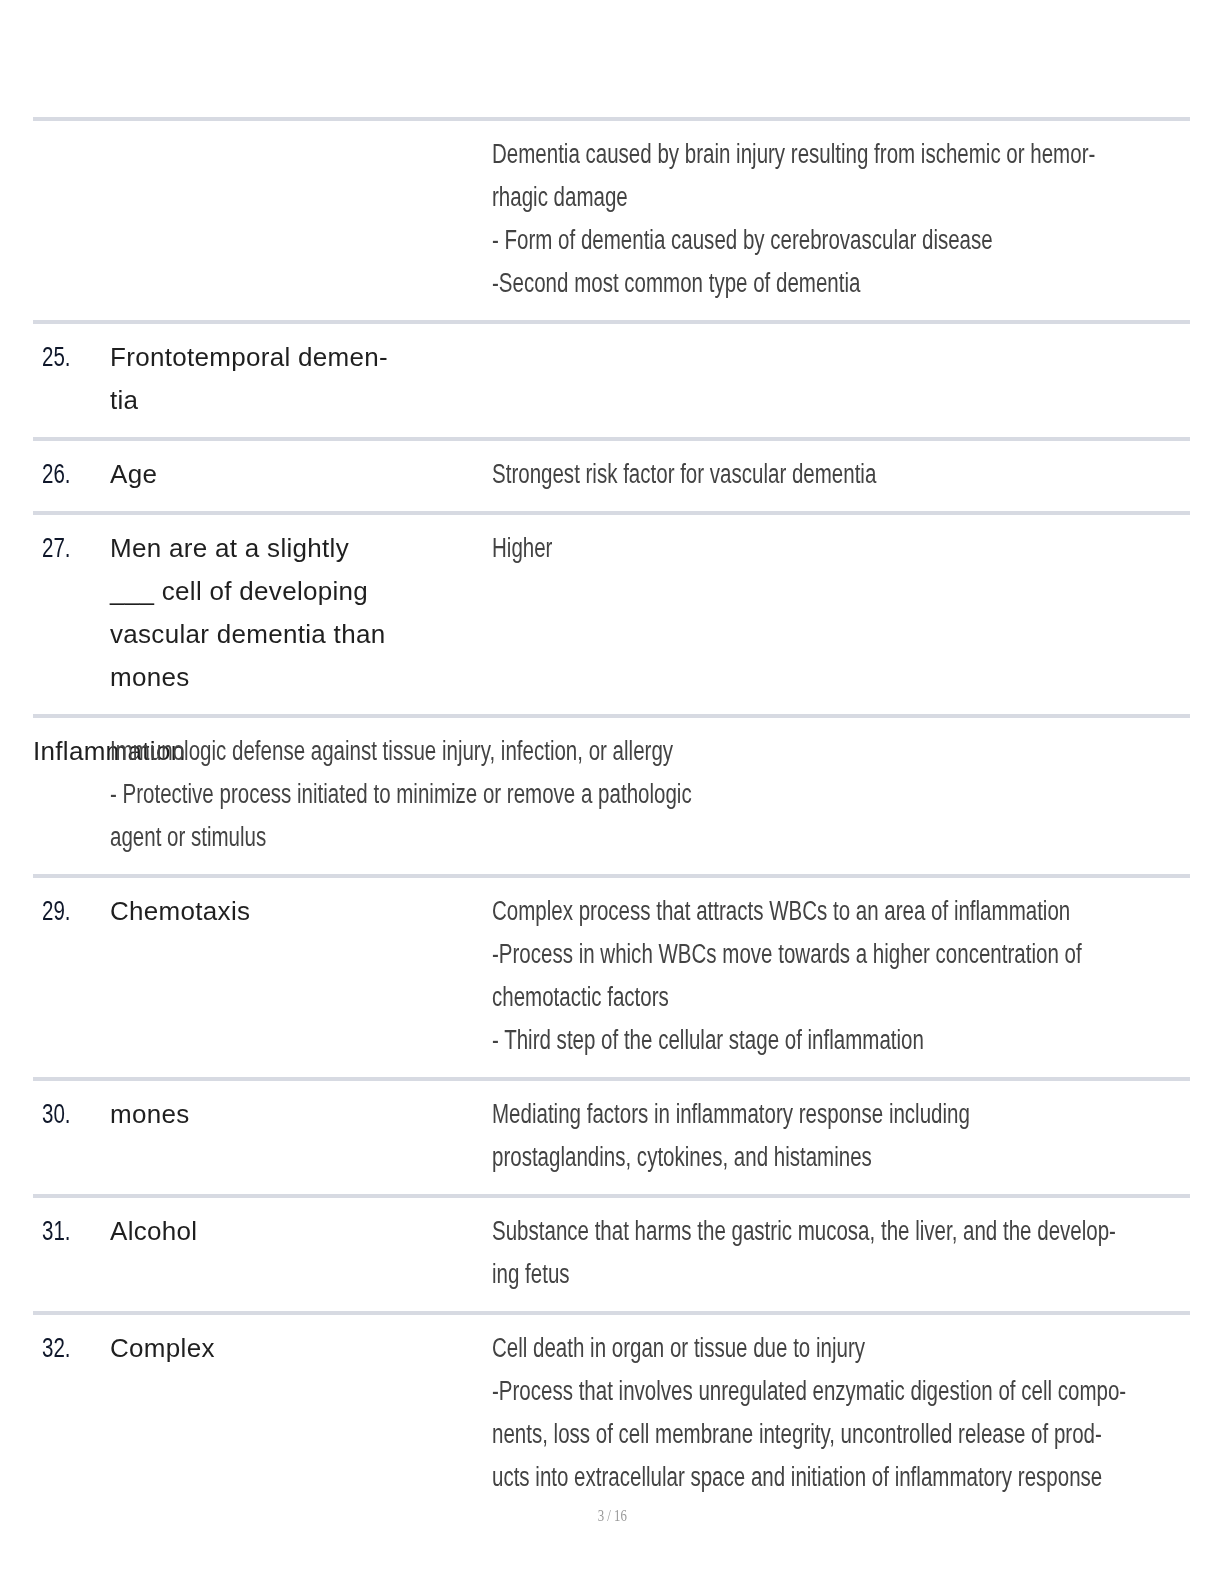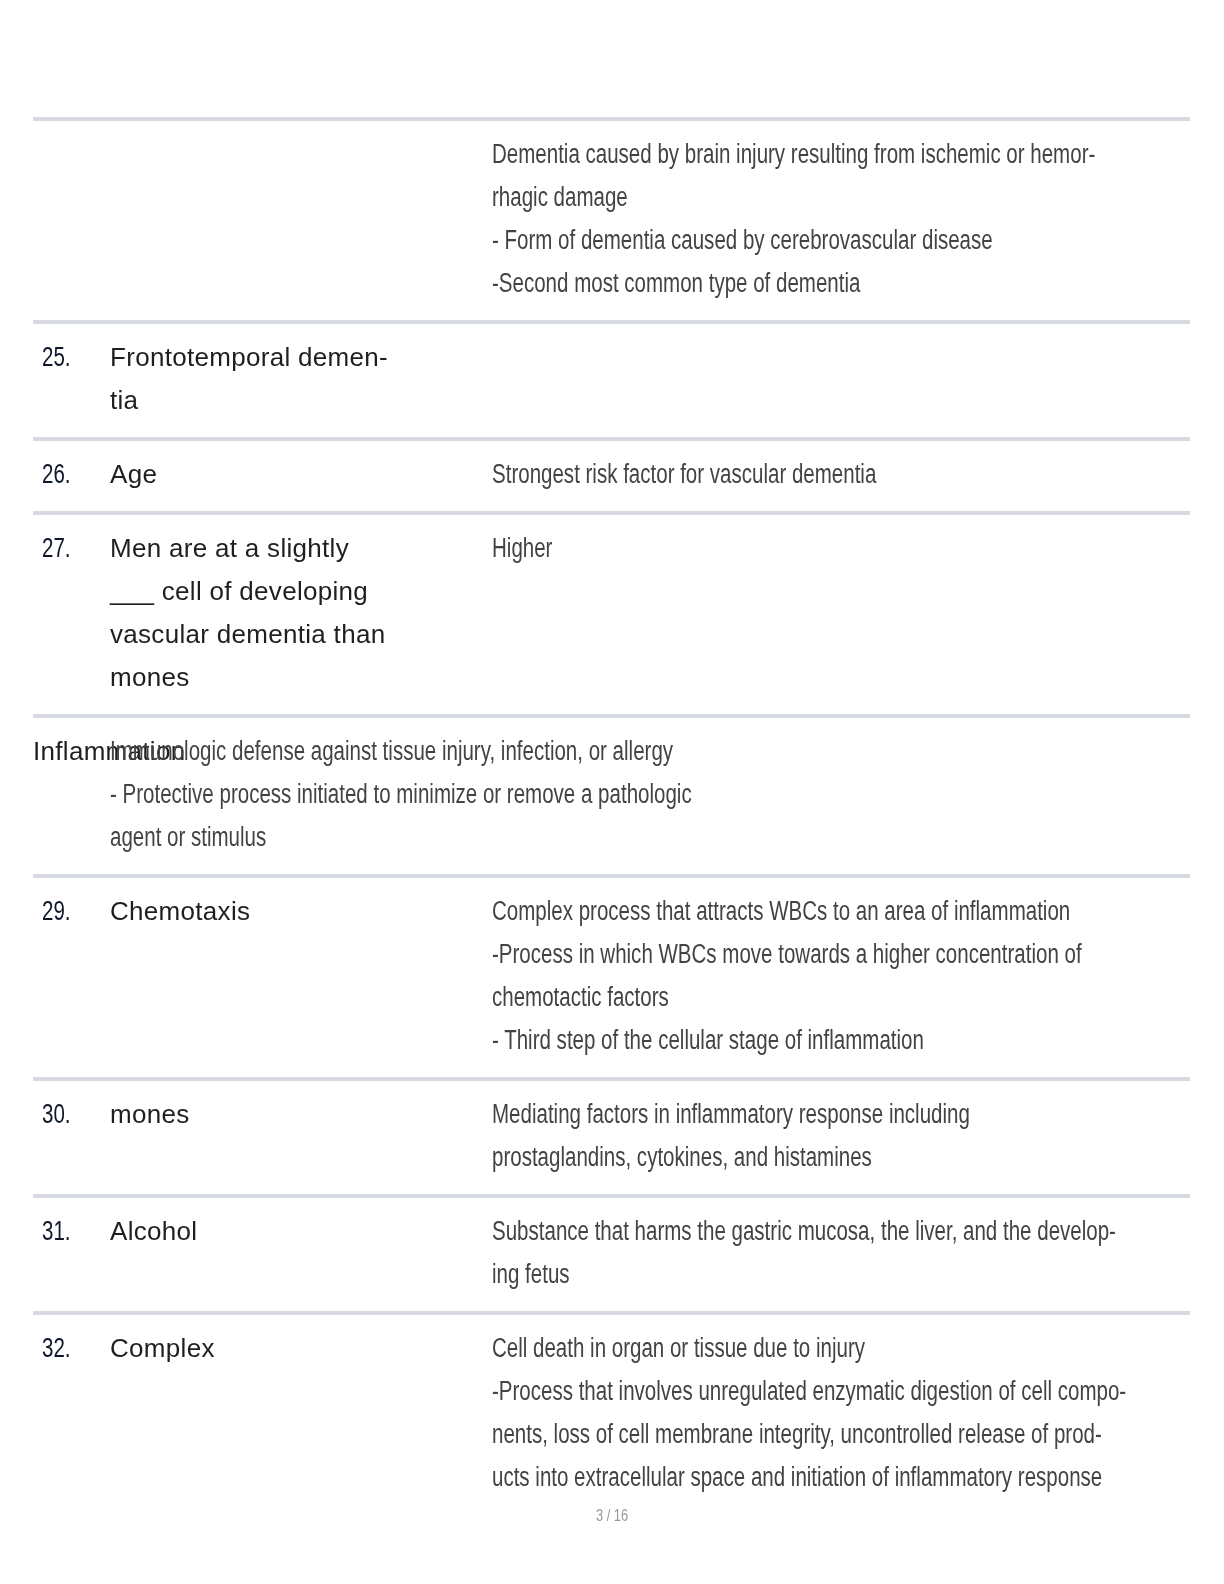--- a/index.html
+++ b/index.html
@@ -66,20 +66,21 @@
   }
   .page-footer {
     position: absolute;
     left: 0;
     right: 0;
     top: 1506px;
     text-align: center;
     font-size: 16px;
     color: #9a9a9a;
     line-height: 20px;
+    font-family: Liberation Serif, serif;
   }
   .page-footer .footer-inner {
     display: inline-block;
     transform: scaleX(0.8);
     transform-origin: 50% 50%;
     white-space: pre;
   }
 </style>
 </head>
 <body>

